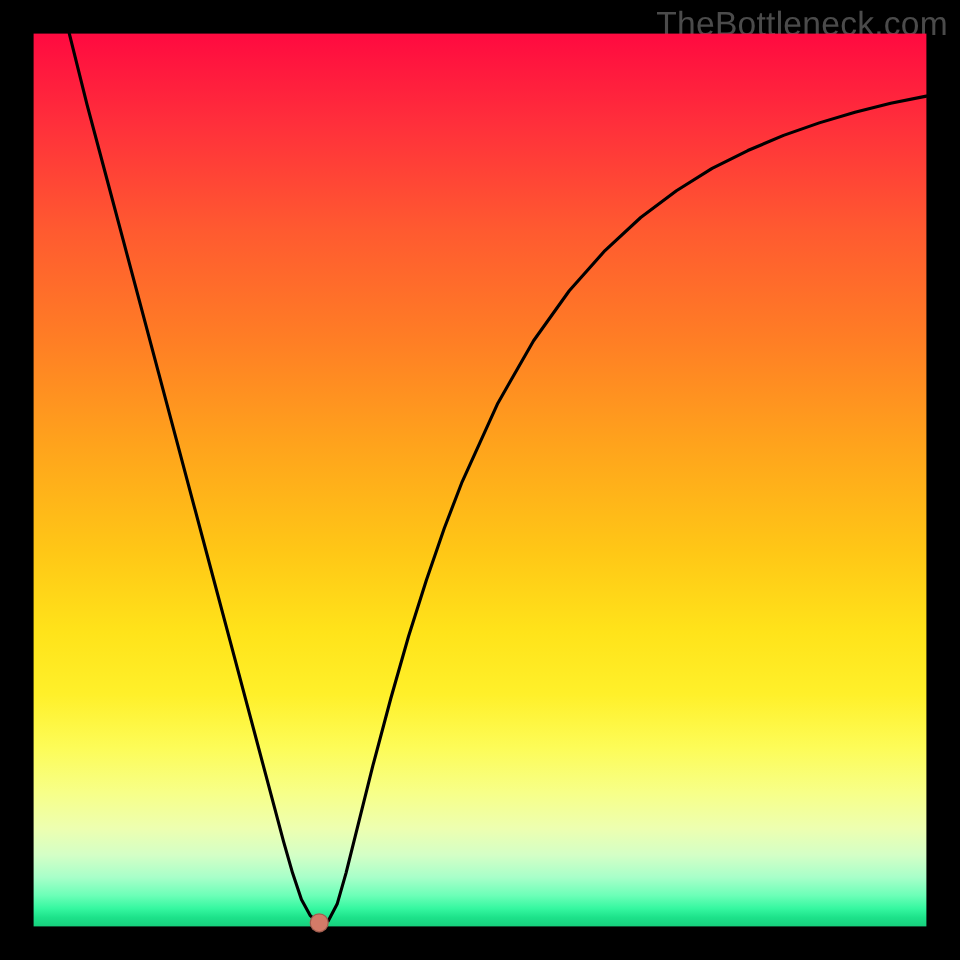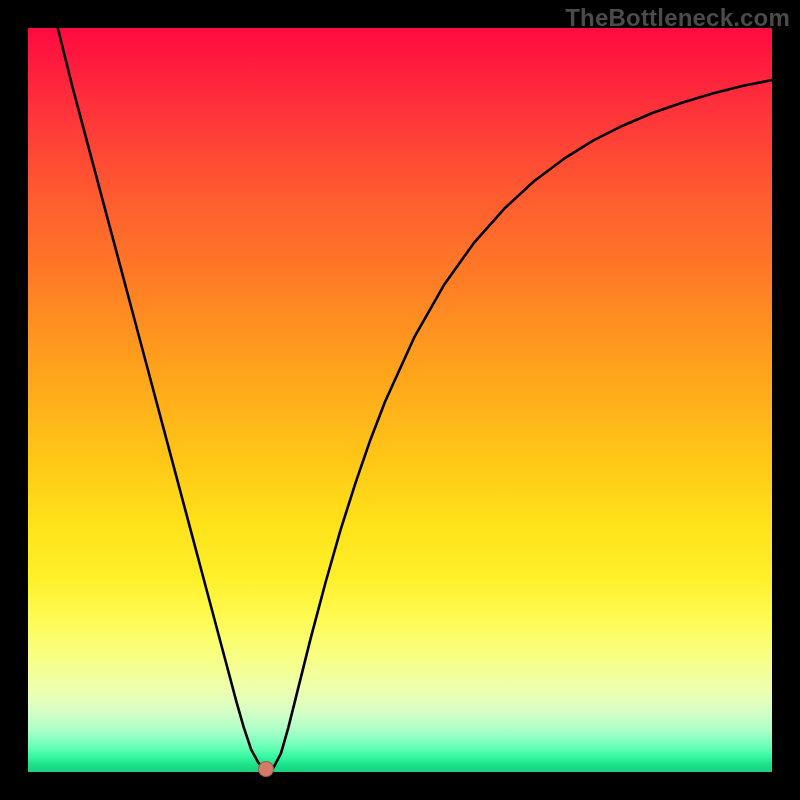--- a/index.html
+++ b/index.html
@@ -15,22 +15,22 @@
     position: relative;
     width: 800px;
     height: 800px;
     background: #000;
   }
   .watermark {
     position: absolute;
     top: 4px;
     right: 10px;
     color: #4b4b4b;
-    font-size: 24px;
-    font-weight: 700;
+    font-size: 28px;
+    font-weight: 400;
     letter-spacing: 0.2px;
   }
   .plot-area {
     position: absolute;
     left: 28px;
     top: 28px;
     width: 744px;
     height: 744px;
     background: linear-gradient(
       to bottom,

